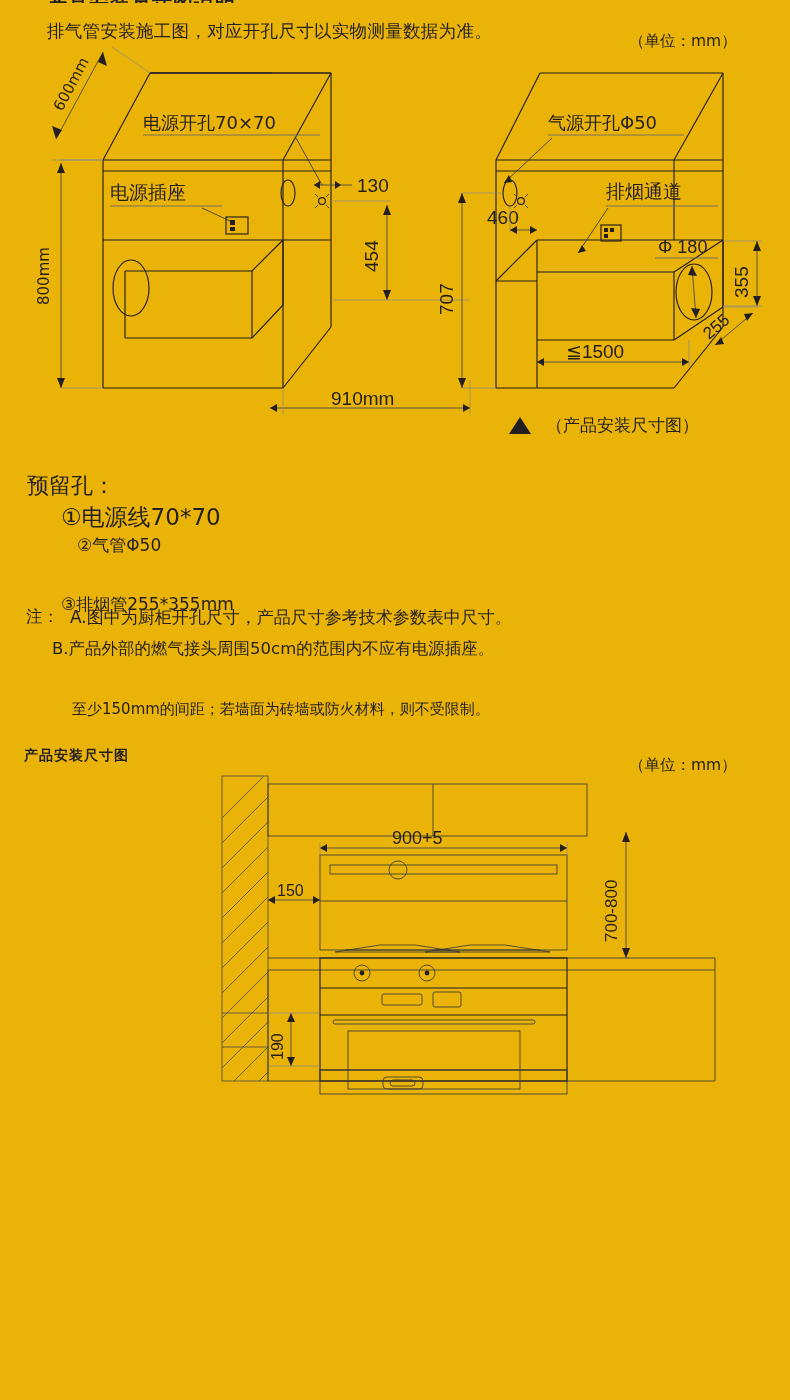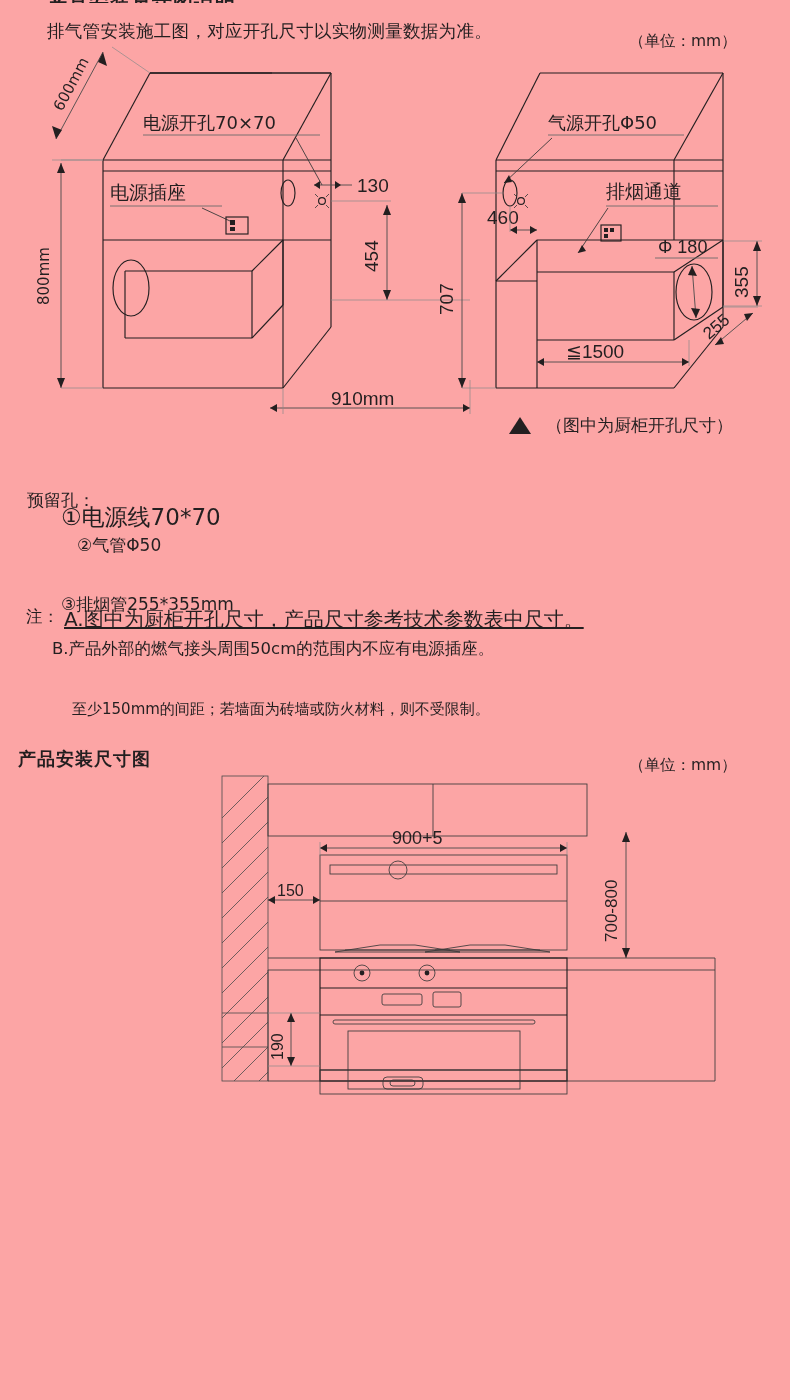--- a/index.html
+++ b/index.html
@@ -11,21 +11,21 @@
     width: 790px;
     height: 1400px;
     position: relative;
     font-family: "Liberation Sans", "DejaVu Sans", sans-serif;
     color: #231f20;
     overflow: hidden;
   }
   .page {
     position: absolute;
     inset: 0;
-    background: #fca5a5;
+    background: #eab308;
   }
   .cn { font-family: "DejaVu Sans", "Liberation Sans", sans-serif; }
 
   
   .clipped-title {
     position: absolute;
     left: 47px;
     top: -9px;
     font-size: 20px;
     font-weight: bold;
@@ -48,36 +48,36 @@
     font-size: 15.5px;
   }
   .unit-2 {
     position: absolute;
     left: 629px;
     top: 755px;
     font-size: 15.5px;
   }
 
   
-  .res-title { position:absolute; left:27px; top:489px; font-size:17px; }
+  .res-title { position:absolute; left:27px; top:471px; font-size:22px; }
   .res-1 { position:absolute; left:61px; top:502px; font-size:23px; }
   .res-2 { position:absolute; left:61px; top:534px; font-size:17px;margin-left:16px; }
   .res-3 { position:absolute; left:61px; top:593px; font-size:17px; }
 
   
   .note-label { position:absolute; left:26px; top:606px; font-size:16.5px; }
-  .note-a { position:absolute; left:64px; top:606px; font-size:20px;text-decoration:underline; }
+  .note-a { position:absolute; left:70px; top:606px; font-size:17px; }
   .note-b { position:absolute; left:52px; top:638px; font-size:16.5px; }
   .note-c1 { position:absolute; left:52px; top:670px; font-size:16.5px; }
   .note-c2 { position:absolute; left:72px; top:700px; font-size:15px; }
 
   
   .sec2-title {
-    position:absolute; left:18px; top:747px;
-    font-size:18px; font-weight:bold; letter-spacing:1px;text-align:right;
+    position:absolute; left:24px; top:747px;
+    font-size:14px; font-weight:bold; letter-spacing:1px;text-align:right;
   }
 
   
   svg.canvas {
     position: absolute;
     left: 0;
     top: 0;
     overflow: visible;
   }
   svg text {
@@ -327,21 +327,21 @@
       <path class="dim" d="M 537,362 L 689,362"></path>
       <polygon class="fillblk" points="537,362 544,358 544,366"></polygon>
       <polygon class="fillblk" points="689,362 682,358 682,366"></polygon>
       <text x="566" y="358" font-size="19">≦1500</text>
     </g>
     <path class="thin" d="M 689,340 L 689,366"></path>
 
   </svg>
 
   <div class="caption-tri"></div>
-  <div class="caption-txt cn">（图中为厨柜开孔尺寸）</div>
+  <div class="caption-txt cn">（产品安装尺寸图）</div>
 
   <div class="res-title cn">预留孔：</div>
   <div class="res-1 cn">①电源线70*70</div>
   <div class="res-2 cn">②气管Φ50</div>
   <div class="res-3 cn">③排烟管255*355mm</div>
 
   <div class="note-label cn">注：</div>
   <div class="note-a cn">A.图中为厨柜开孔尺寸，产品尺寸参考技术参数表中尺寸。</div>
   <div class="note-b cn">B.产品外部的燃气接头周围50cm的范围内不应有电源插座。</div>
   <div class="note-c2 cn">至少150mm的间距；若墙面为砖墙或防火材料，则不受限制。</div>

